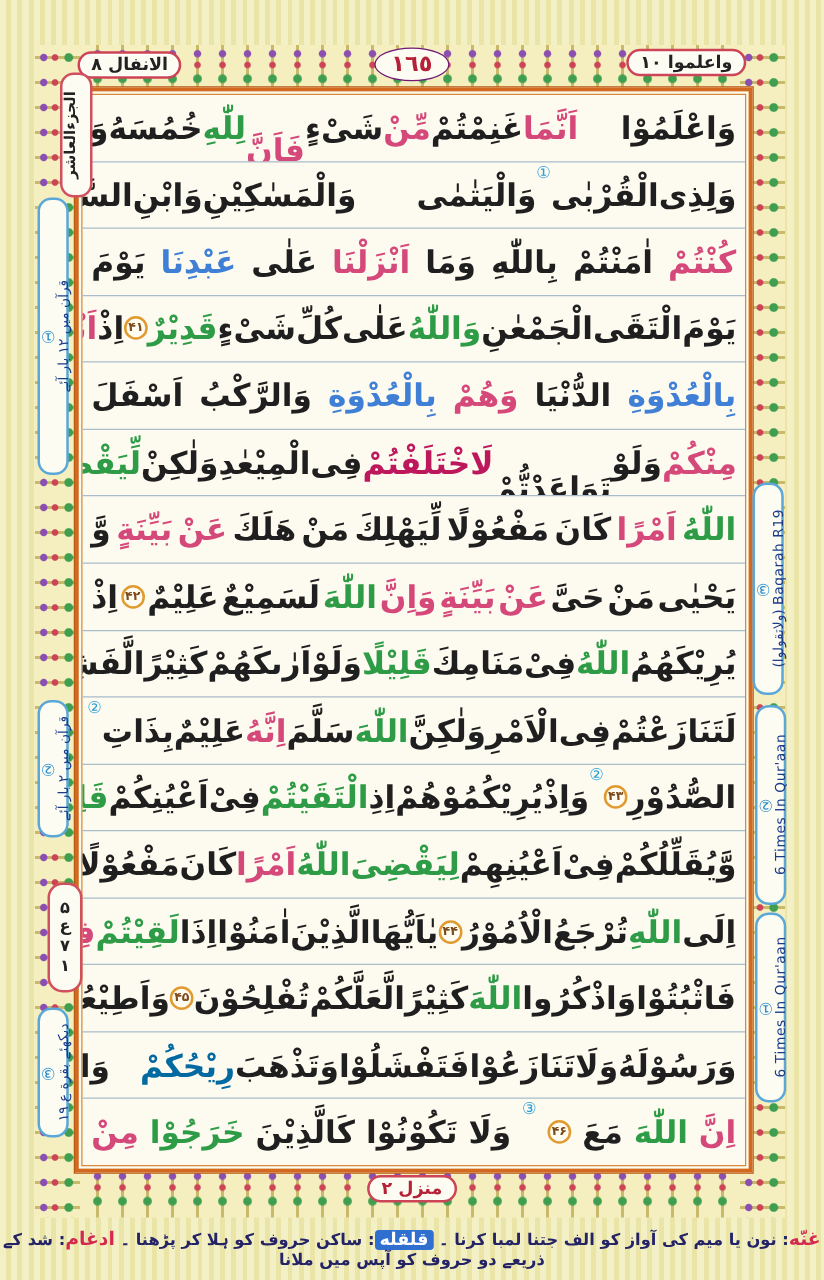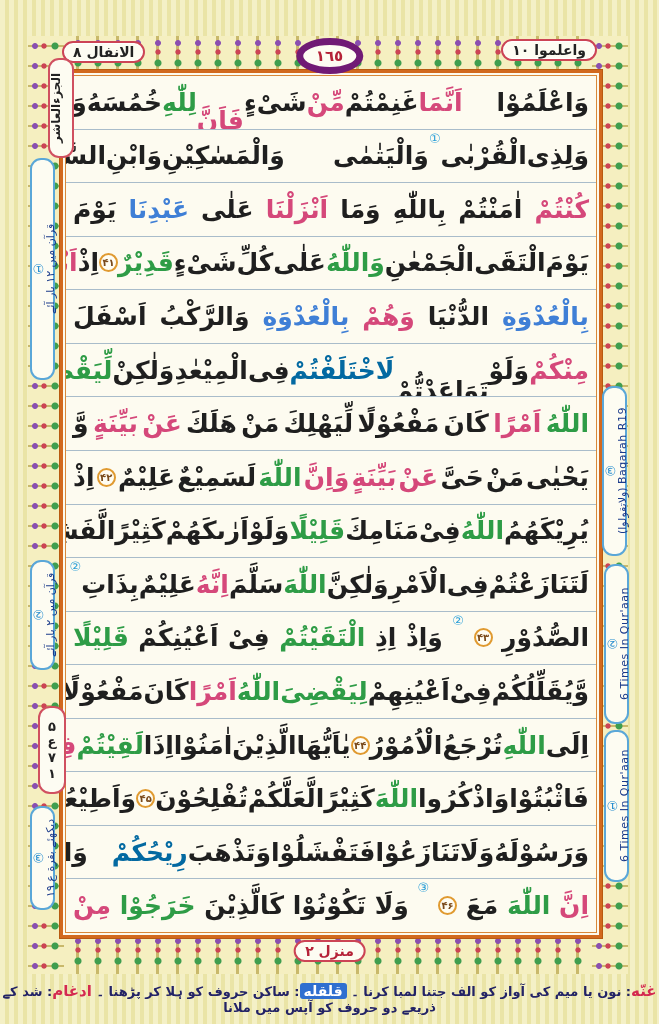--- a/index.html
+++ b/index.html
@@ -72,22 +72,22 @@
   .cartouche {
     position:absolute; z-index:3;
     background:#fdfcf2; border:2px solid #cc4455; border-radius:11px;
     padding:1px 9px; direction:rtl;
     font-size:14px; font-weight:700; color:#222;
     box-shadow:0 0 0 1px #fff inset;
   }
   #surah-cartouche { left:62px; top:41px; }
   #page-number-oval {
     position:absolute; z-index:3; left:50%; top:38px; transform:translateX(-50%);
-    background:#fdfcf2; border:7px solid #701a75; border-radius:50%;
-    padding:2px 13px; font-size:15px; font-weight:700; color:#b52238;
+    background:#fdfcf2; border:1px solid #701a75; border-radius:50%;
+    padding:2px 13px; font-size:18px; font-weight:700; color:#b52238;
   }
   #juz-cartouche { right:62px; top:39px; }
 
   
   .vtab {
     position:absolute; z-index:3;
     background:#fdfcf2; border:2px solid #5aa7d8; border-radius:11px;
     display:flex; flex-direction:column; align-items:center; justify-content:space-between;
     writing-mode:vertical-rl; transform:rotate(180deg);
     font-size:11px; color:#1a3a8a; padding:5px 0; line-height:1;
@@ -189,21 +189,21 @@
         <span class="qword" style="color: rgb(31, 31, 31);">الدُّنْیَا</span>
         <span class="qword" style="color: rgb(213, 72, 122);">وَهُمْ</span>
         <span class="qword" style="color: rgb(63, 127, 214);">بِالْعُدْوَةِ</span>
         <span class="qword" style="color: rgb(31, 31, 31);">وَالرَّكْبُ</span>
         <span class="qword" style="color: rgb(31, 31, 31);">اَسْفَلَ</span>
       </div>
       <div class="qline">
         <span class="qword" style="color: rgb(213, 72, 122);">مِنْكُمْ</span>
         <span class="qword" style="color: rgb(31, 31, 31);">وَلَوْ</span>
         <span class="qword" style="color: rgb(31, 31, 31); margin-top: 41px;">تَوَاعَدْتُّمْ</span>
-        <span class="qword" style="color: #0369a1;">لَاخْتَلَفْتُمْ</span>
+        <span class="qword" style="color: #be185d;">لَاخْتَلَفْتُمْ</span>
         <span class="qword" style="color: rgb(31, 31, 31);">فِی</span>
         <span class="qword" style="color: rgb(31, 31, 31);">الْمِیْعٰدِ</span>
         <span class="qword" style="color: rgb(31, 31, 31);">وَلٰكِنْ</span>
         <span class="qword" style="color: rgb(46, 156, 70);">لِّیَقْضِیَ</span>
       </div>
       <div class="qline">
         <span class="qword" style="color: rgb(46, 156, 70);">اللّٰهُ</span>
         <span class="qword" style="color: rgb(213, 72, 122);">اَمْرًا</span>
         <span class="qword" style="color: rgb(31, 31, 31);">كَانَ</span>
         <span class="qword" style="color: rgb(31, 31, 31);">مَفْعُوْلًا</span>
@@ -248,20 +248,21 @@
         <span class="qword" style="color: rgb(213, 72, 122);">اِنَّهُ</span>
         <span class="qword" style="color: rgb(31, 31, 31);">عَلِیْمٌ</span>
         <span class="qword" style="color: rgb(31, 31, 31);">بِذَاتِ</span>
         <span class="ref-marker">②</span>
       </div>
       <div class="qline">
         <span class="qword" style="color: rgb(31, 31, 31);">الصُّدُوْرِ</span>
         <span class="ayah-marker">۴۳</span>
         <span class="ref-marker">②</span>
         <span class="qword" style="color: rgb(31, 31, 31);">وَاِذْ</span>
+        <span class="qword" style="color: rgb(31, 31, 31);">یُرِیْكُمُوْهُمْ</span>
         <span class="qword" style="color: rgb(31, 31, 31);">اِذِ</span>
         <span class="qword" style="color: rgb(46, 156, 70);">الْتَقَیْتُمْ</span>
         <span class="qword" style="color: rgb(31, 31, 31);">فِیْ</span>
         <span class="qword" style="color: rgb(31, 31, 31);">اَعْیُنِكُمْ</span>
         <span class="qword" style="color: rgb(46, 156, 70);">قَلِیْلًا</span>
       </div>
       <div class="qline">
         <span class="qword" style="color: rgb(31, 31, 31);">وَّیُقَلِّلُكُمْ</span>
         <span class="qword" style="color: rgb(31, 31, 31);">فِیْ</span>
         <span class="qword" style="color: rgb(31, 31, 31);">اَعْیُنِهِمْ</span>

